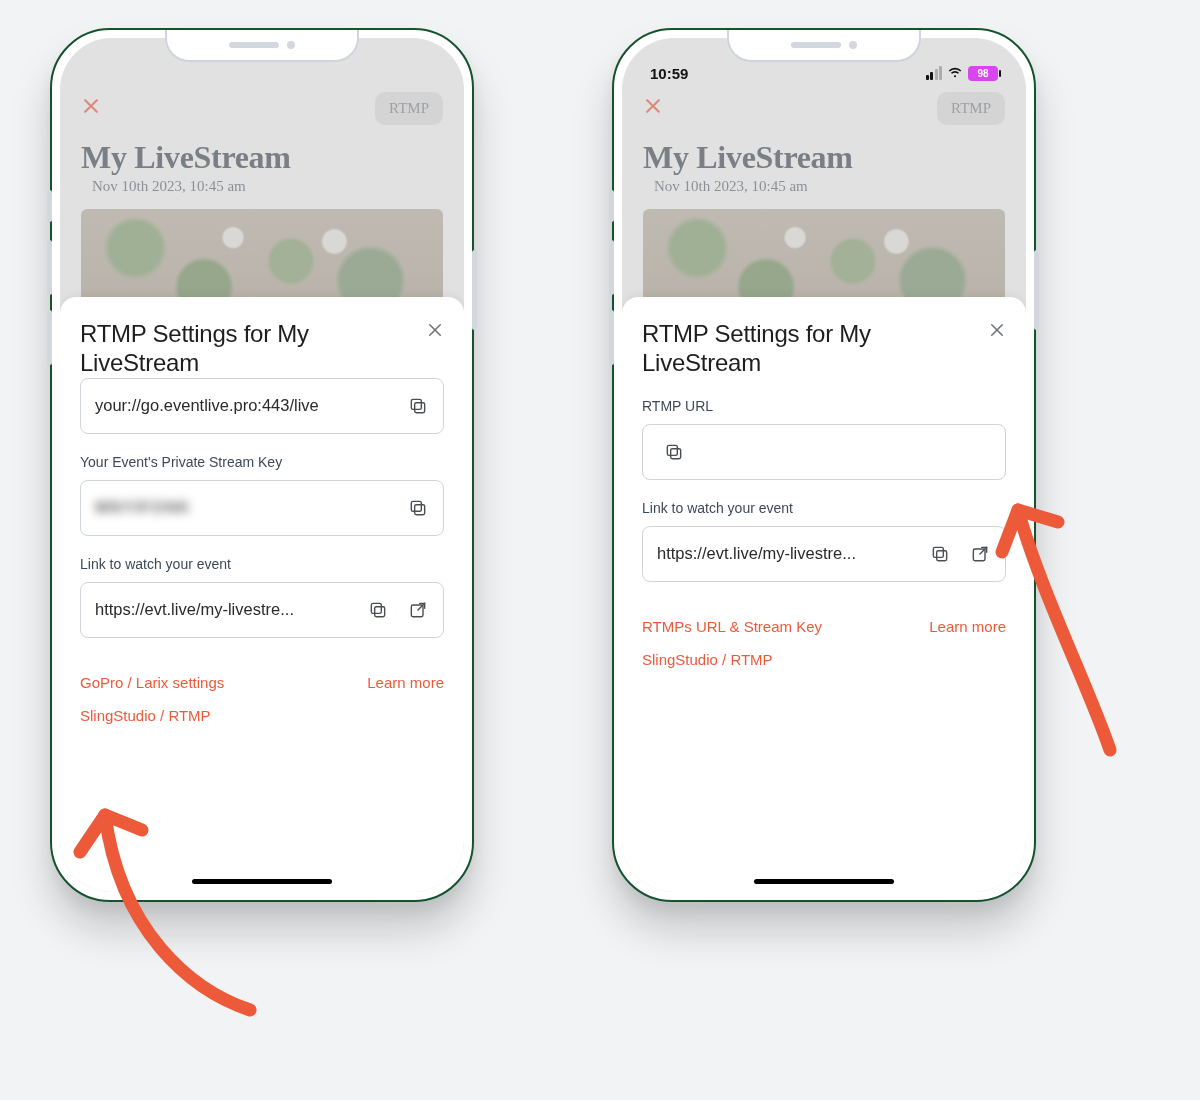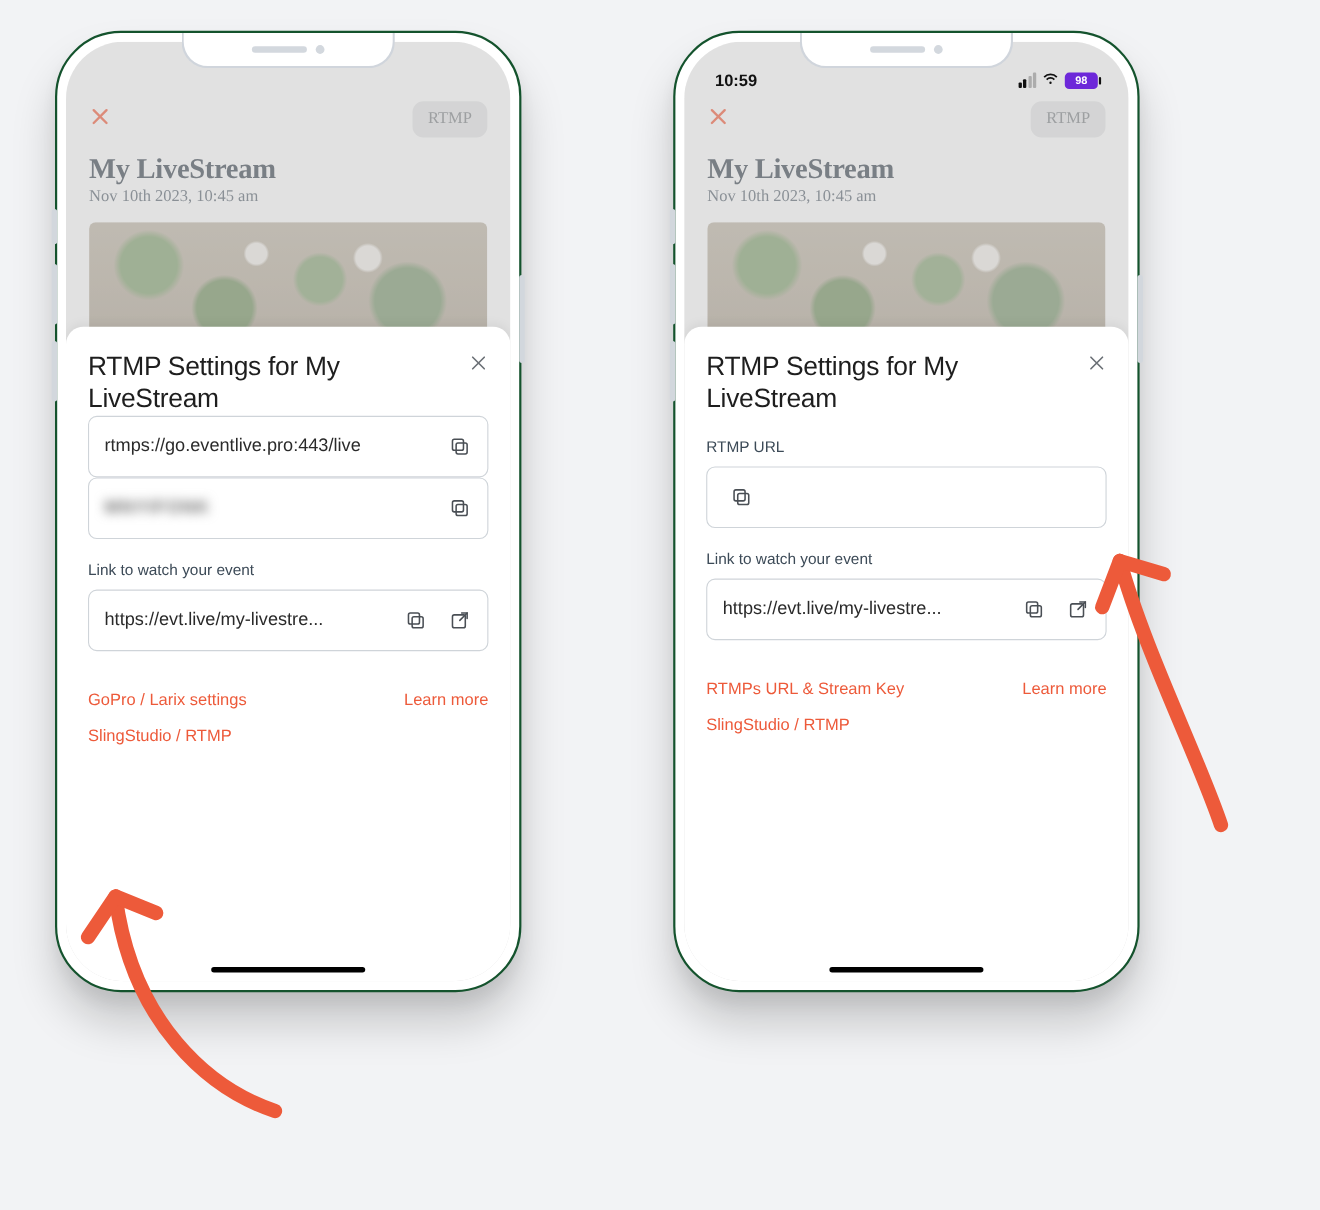--- a/index.html
+++ b/index.html
@@ -75,30 +75,31 @@
   .close-x svg{width:20px;height:20px;}
   .rtmp-chip{
     background:var(--chip);
     color:var(--chip-text);
     font-size:15px;
     padding:8px 14px;
     border-radius:10px;
     font-weight:500;
   }
   .page-title{
-    font-size:26px;
+    font-size:32px;
     font-weight:600;
     color:var(--text-dark);
     margin:6px 0 2px;
     letter-spacing:-.3px;
   }
   .page-sub{
     font-size:15px;
     color:var(--text-mut);
     margin-bottom:14px;
+    margin-left:11px;
   }
   .hero{
     height:130px;
     border-radius:6px;
     background:
       radial-gradient(circle at 15% 30%, #7f9d6c 8%, transparent 10%),
       radial-gradient(circle at 34% 60%, #6f8c5c 10%, transparent 12%),
       radial-gradient(circle at 58% 40%, #849f72 9%, transparent 11%),
       radial-gradient(circle at 80% 55%, #77936a 10%, transparent 12%),
       radial-gradient(circle at 70% 25%, #e9e6e1 4%, transparent 5%),
@@ -122,21 +123,21 @@
   .status-right{display:flex;align-items:center;gap:5px;}
   .bars{display:flex;align-items:flex-end;gap:1.5px;}
   .bars span{width:3px;background:#111;border-radius:1px;}
   .bars span:nth-child(1){height:5px;}
   .bars span:nth-child(2){height:8px;}
   .bars span:nth-child(3){height:11px;opacity:.25;}
   .bars span:nth-child(4){height:14px;opacity:.25;}
   .wifi svg{width:16px;height:16px;}
   .battery{
     display:flex;align-items:center;justify-content:center;
-    width:30px;height:15px;border-radius:4px;background:#6d28d9;
+    width:30px;height:15px;border-radius:4px;background:#d946ef;
     color:#fff;font-size:10px;font-weight:700;position:relative;
   }
   .battery::after{content:"";position:absolute;right:-3px;top:4px;width:2px;height:7px;background:#111;border-radius:1px;}
 
   
   .sheet{
     position:absolute;bottom:0;left:0;right:0;
     background:#fff;
     border-top-left-radius:16px;
     border-top-right-radius:16px;
@@ -247,29 +248,30 @@
       <div class="sheet-head">
         <div class="sheet-title">RTMP Settings for My LiveStream</div>
         <div class="sheet-close">
           <svg viewBox="0 0 24 24" fill="none" stroke="#6b7076" stroke-width="2" stroke-linecap="round">
               <path d="M5 5l14 14M19 5L5 19"></path>
             </svg>
         </div>
       </div>
 
       <div class="field">
-        <div class="field-val">rtmps://go.eventlive.pro:443/live</div>
+        <div class="field-val">your://go.eventlive.pro:443/live</div>
         <div class="iconbtn">
           <svg viewBox="0 0 24 24" fill="none" stroke="currentColor" stroke-width="1.7">
               <rect x="8" y="8" width="12" height="12" rx="2"></rect>
               <rect x="4" y="4" width="12" height="12" rx="2"></rect>
             </svg>
         </div>
       </div>
 
+      <div class="field-label">Your Event's Private Stream Key</div>
       <div class="field">
         <div class="field-val blurred">MNYIFONK</div>
         <div class="iconbtn">
           <svg viewBox="0 0 24 24" fill="none" stroke="currentColor" stroke-width="1.7">
               <rect x="8" y="8" width="12" height="12" rx="2"></rect>
               <rect x="4" y="4" width="12" height="12" rx="2"></rect>
             </svg>
         </div>
       </div>
 

